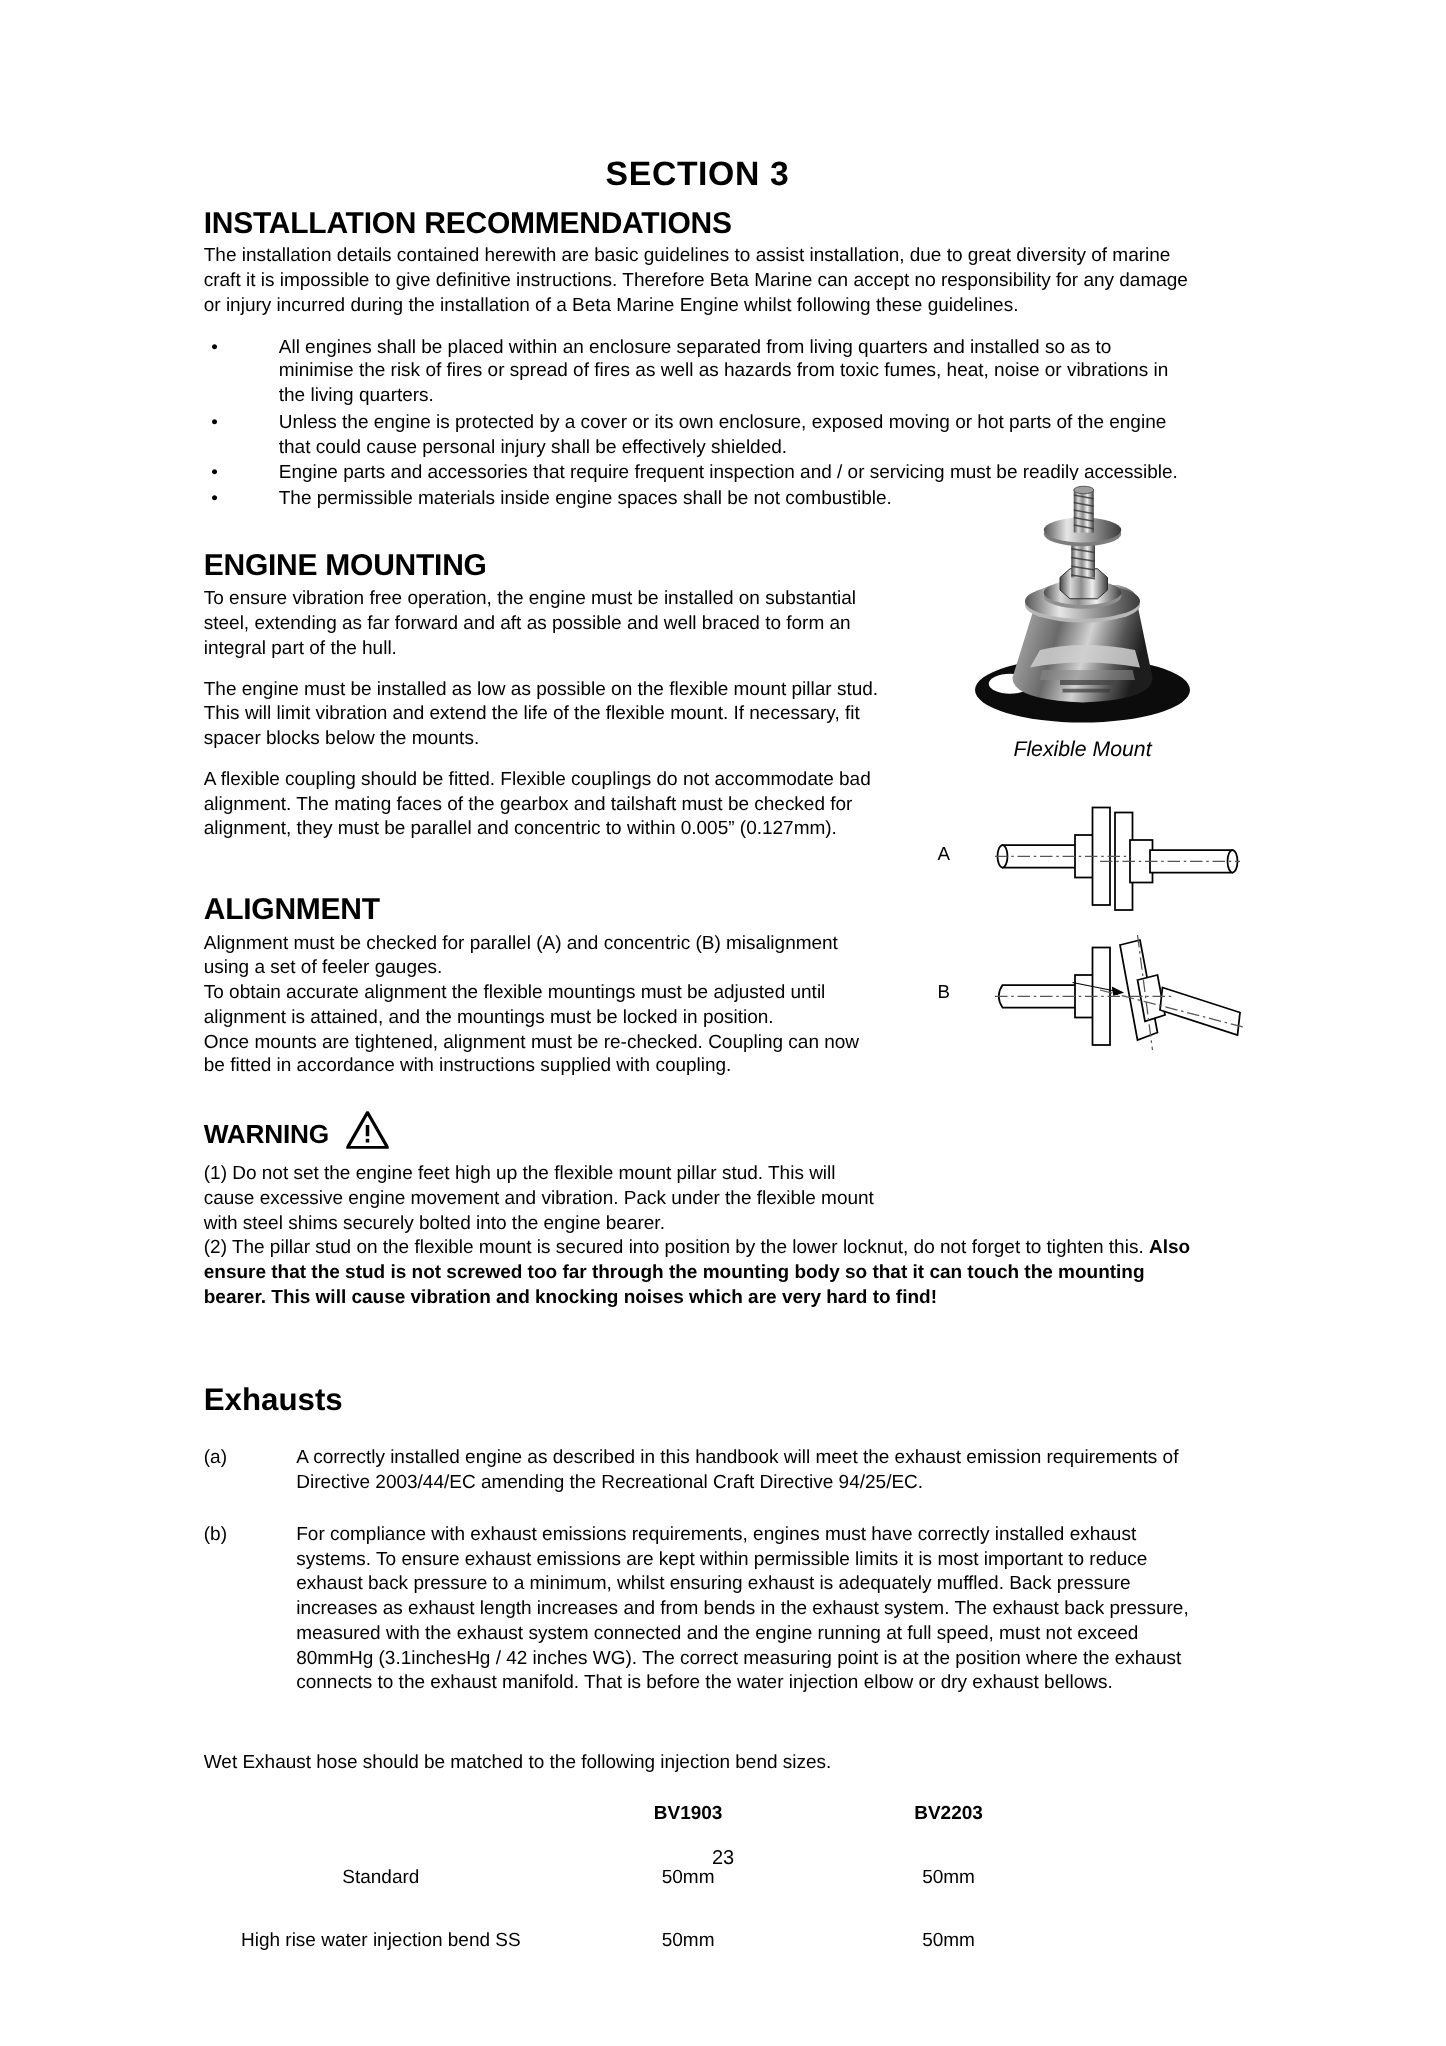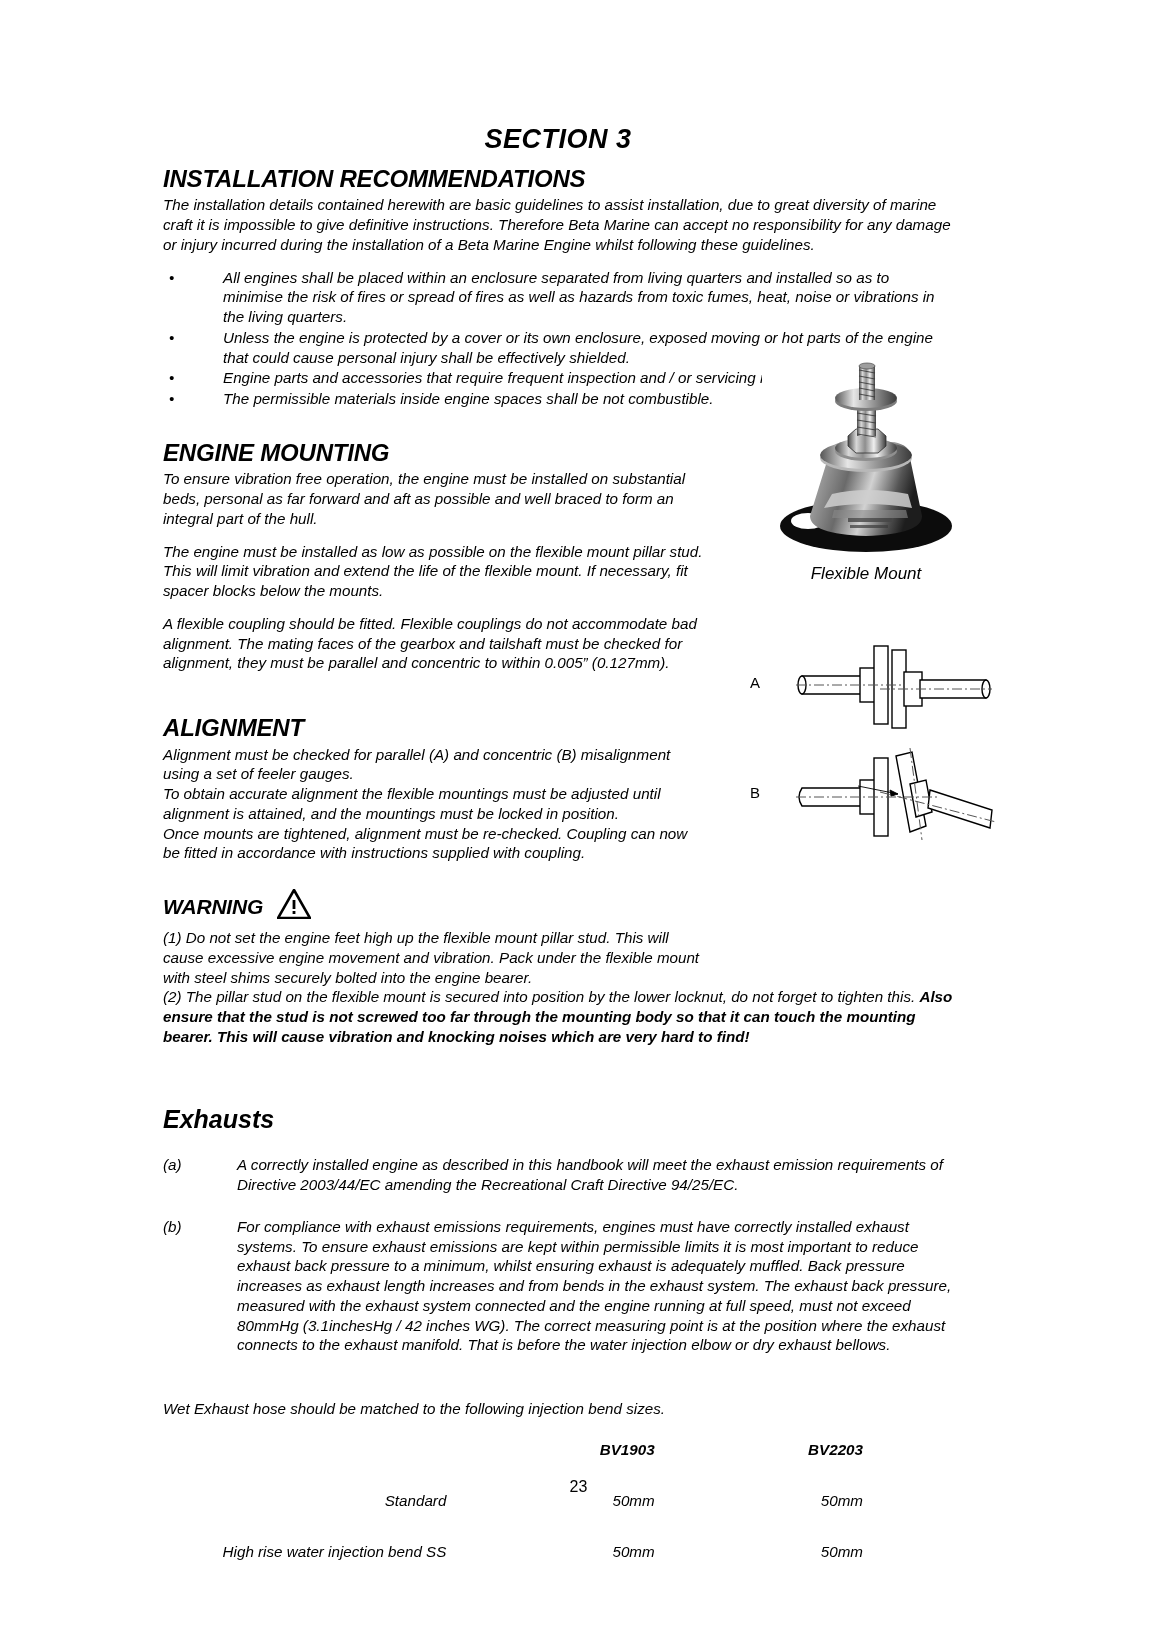--- a/index.html
+++ b/index.html
@@ -16,21 +16,20 @@
     width: 1157px;
     height: 1637px;
     background: #ffffff;
     overflow: hidden;
   }
   .content {
     position: absolute;
     left: 163px;
     top: 125px;
     width: 790px;
-    font-style: italic;
   }
 
   
   .section-title {
     text-align: center;
     font-size: 27px;
     font-weight: bold;
     letter-spacing: 0.5px;
     margin: 0 0 10px 0;
     line-height: 1.1;
@@ -113,37 +112,37 @@
   }
 
   
   table.sizes {
     border-collapse: collapse;
     width: 700px;
     margin-top: 22px;
     font-size: 15.2px;
   }
   table.sizes th, table.sizes td {
-    text-align: right;
+    text-align: center;
     padding: 0;
     vertical-align: top;
     height: 35px;
   }
   table.sizes th { font-weight: bold; }
   table.sizes .c0 { width: 272px; }
   table.sizes .c1 { width: 200px; }
   table.sizes .c2 { width: 200px; }
   table.sizes tr.head th { padding-bottom: 16px; }
   table.sizes tr.row td { padding-bottom: 16px; }
 
   
   .figure-mount {
     position: absolute;
     left: 762px;
-    top: 358px;
+    top: 384px;
     width: 208px;
     text-align: center;
   }
   .mount-photo {
     width: 208px;
     height: 200px;
     display: block;
   }
   .fig-caption {
     font-style: italic;
@@ -179,21 +178,21 @@
     <p class="body">The installation details contained herewith are basic guidelines to assist installation, due to great diversity of marine craft it is impossible to give definitive instructions. Therefore Beta Marine can accept no responsibility for any damage or injury incurred during the installation of a Beta Marine Engine whilst following these guidelines.</p>
 
     <ul class="bullets">
       <li><span class="dot">•</span><span>All engines shall be placed within an enclosure separated from living quarters and installed so as to minimise the risk of fires or spread of fires as well as hazards from toxic fumes, heat, noise or vibrations in the living quarters.</span></li>
       <li><span class="dot">•</span><span>Unless the engine is protected by a cover or its own enclosure, exposed moving or hot parts of the engine that could cause personal injury shall be effectively shielded.</span></li>
       <li><span class="dot">•</span><span>Engine parts and accessories that require frequent inspection and / or servicing must be readily accessible.</span></li>
       <li><span class="dot">•</span><span>The permissible materials inside engine spaces shall be not combustible.</span></li>
     </ul>
 
     <h1 class="h1 spaced-top">ENGINE MOUNTING</h1>
-    <p class="body narrow">To ensure vibration free operation, the engine must be installed on substantial beds, personal as far forward and aft as possible and well braced to form an integral part of the hull.</p>
+    <p class="body narrow">To ensure vibration free operation, the engine must be installed on substantial steel, extending as far forward and aft as possible and well braced to form an integral part of the hull.</p>
     <p class="body narrow">The engine must be installed as low as possible on the flexible mount pillar stud. This will limit vibration and extend the life of the flexible mount.  If necessary, fit spacer blocks below the mounts.</p>
     <p class="body narrow">A flexible coupling should be fitted. Flexible couplings do not accommodate bad alignment. The mating faces of the gearbox and tailshaft must be checked for alignment, they must be parallel and concentric to within 0.005” (0.127mm).</p>
 
     <div style="height:28px"></div>
 
     <h1 class="h1">ALIGNMENT</h1>
     <p class="body narrow tight">Alignment must be checked for parallel (A) and concentric (B) misalignment using a set of feeler gauges.</p>
     <p class="body narrow tight">To obtain accurate alignment the flexible mountings must be adjusted until alignment is attained, and the mountings must be locked in position.</p>
     <p class="body narrow tight">Once mounts are tightened, alignment must be re-checked. Coupling can now be fitted in accordance with instructions supplied with coupling.</p>
 

